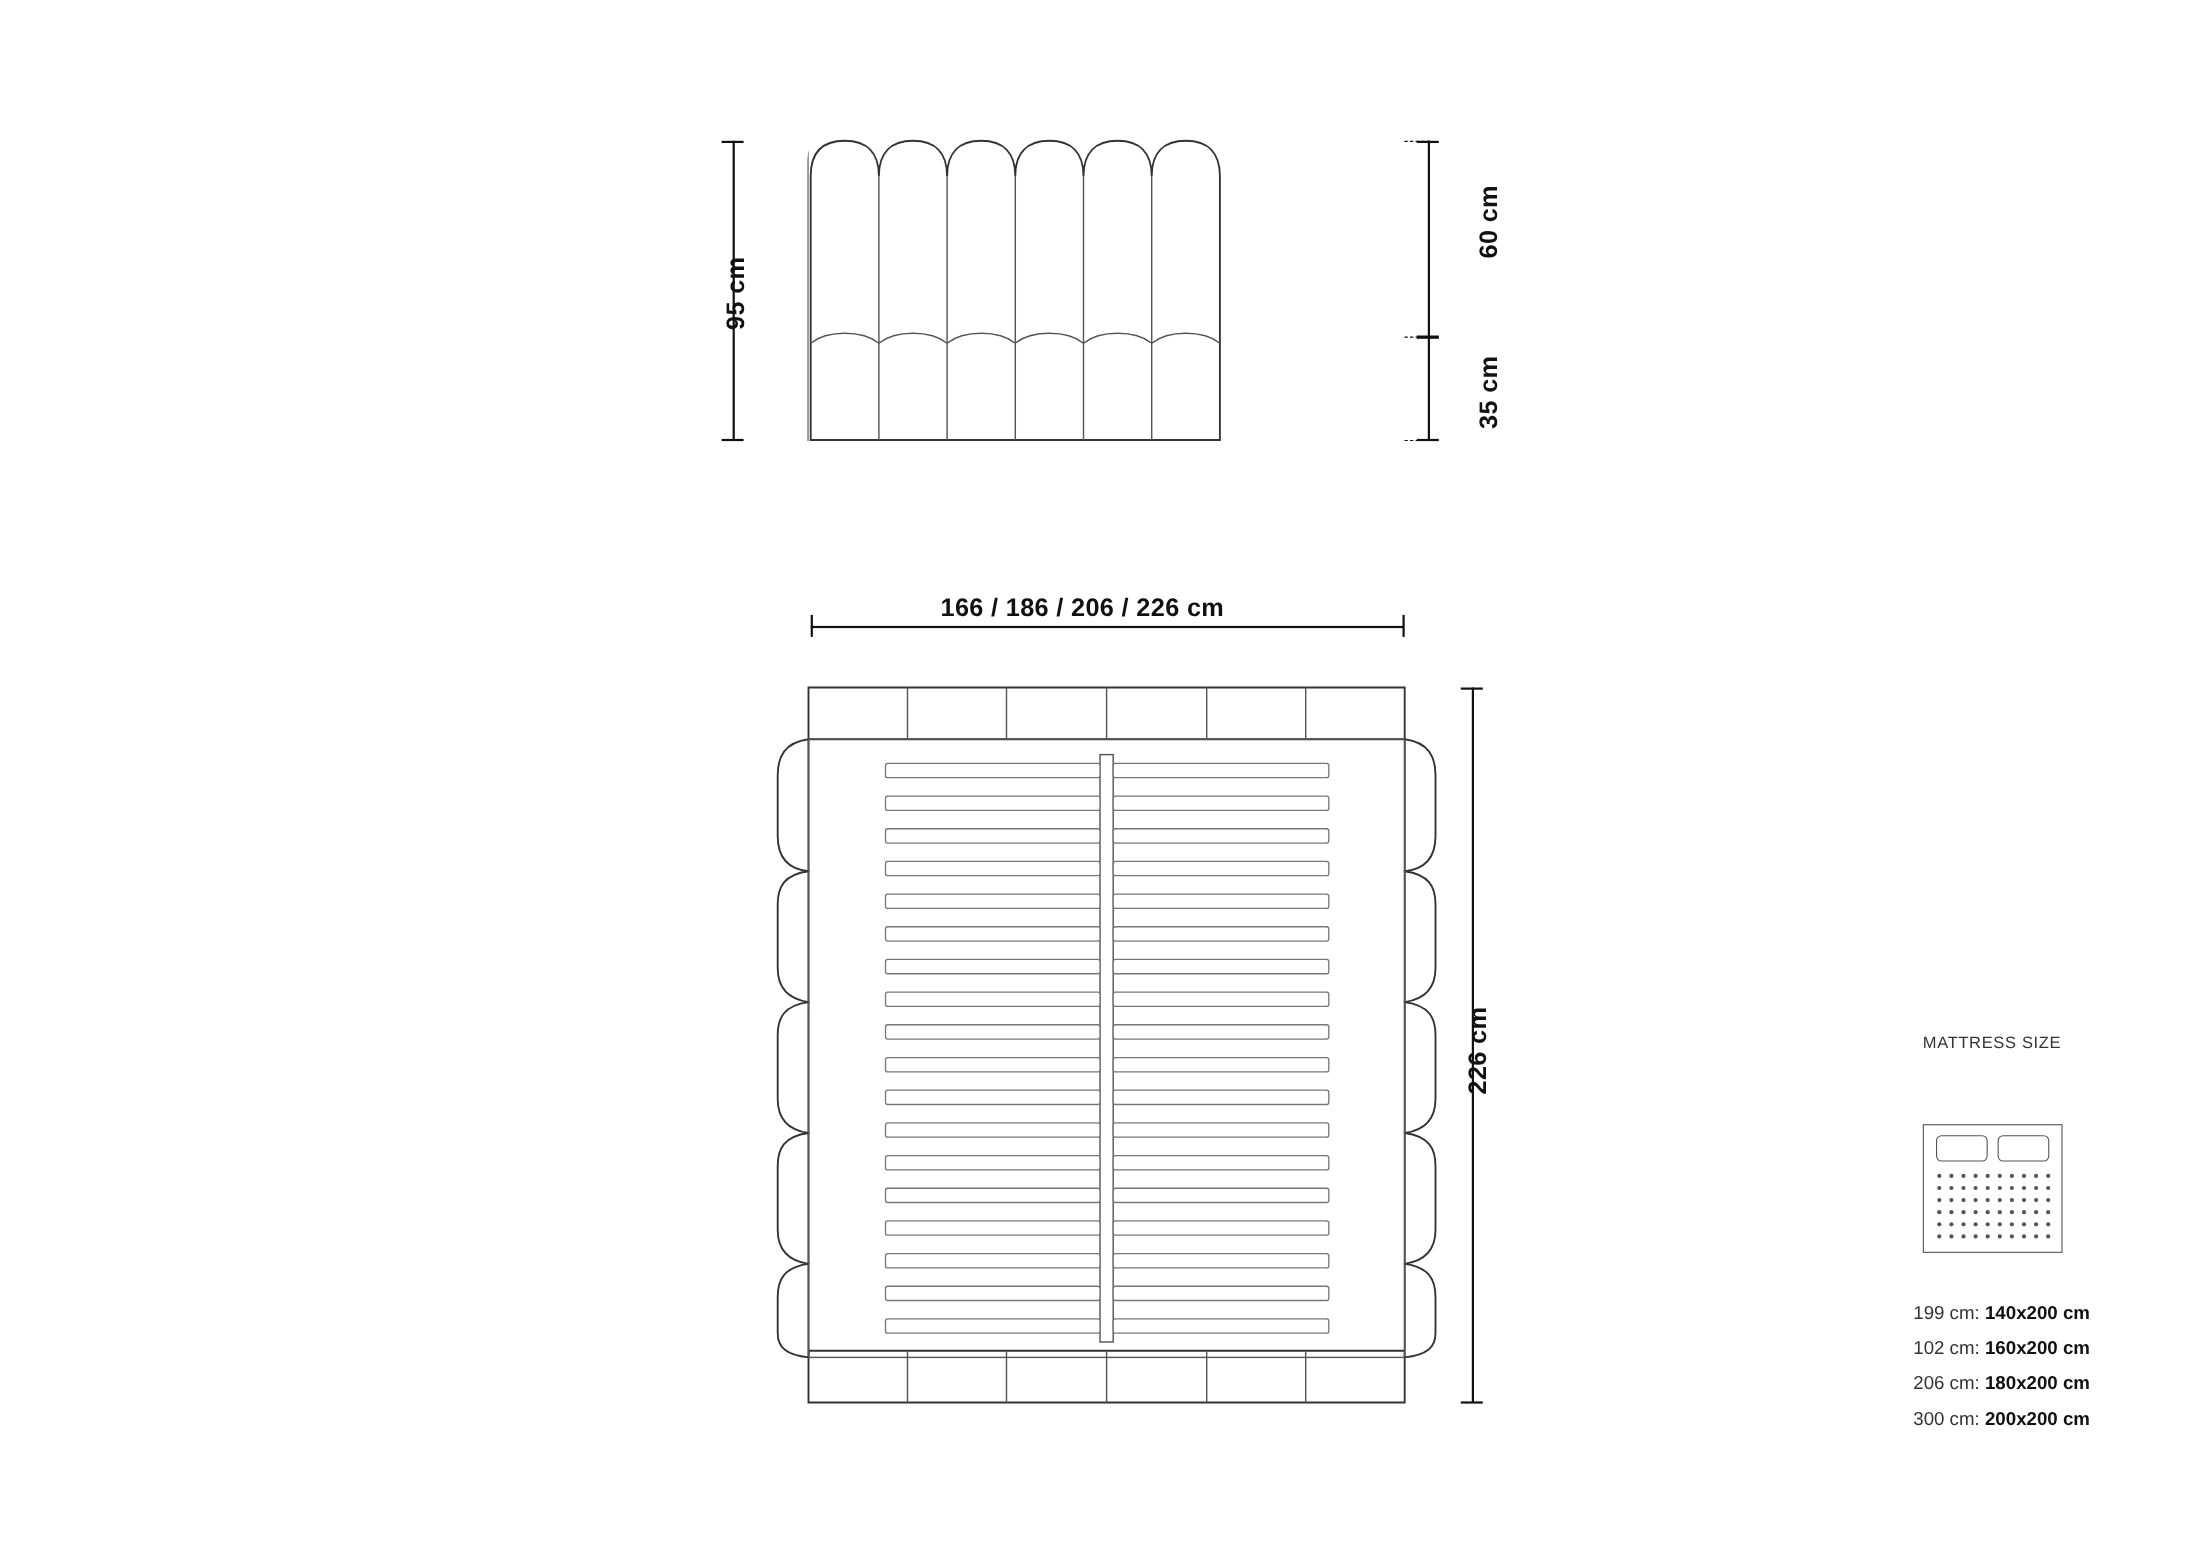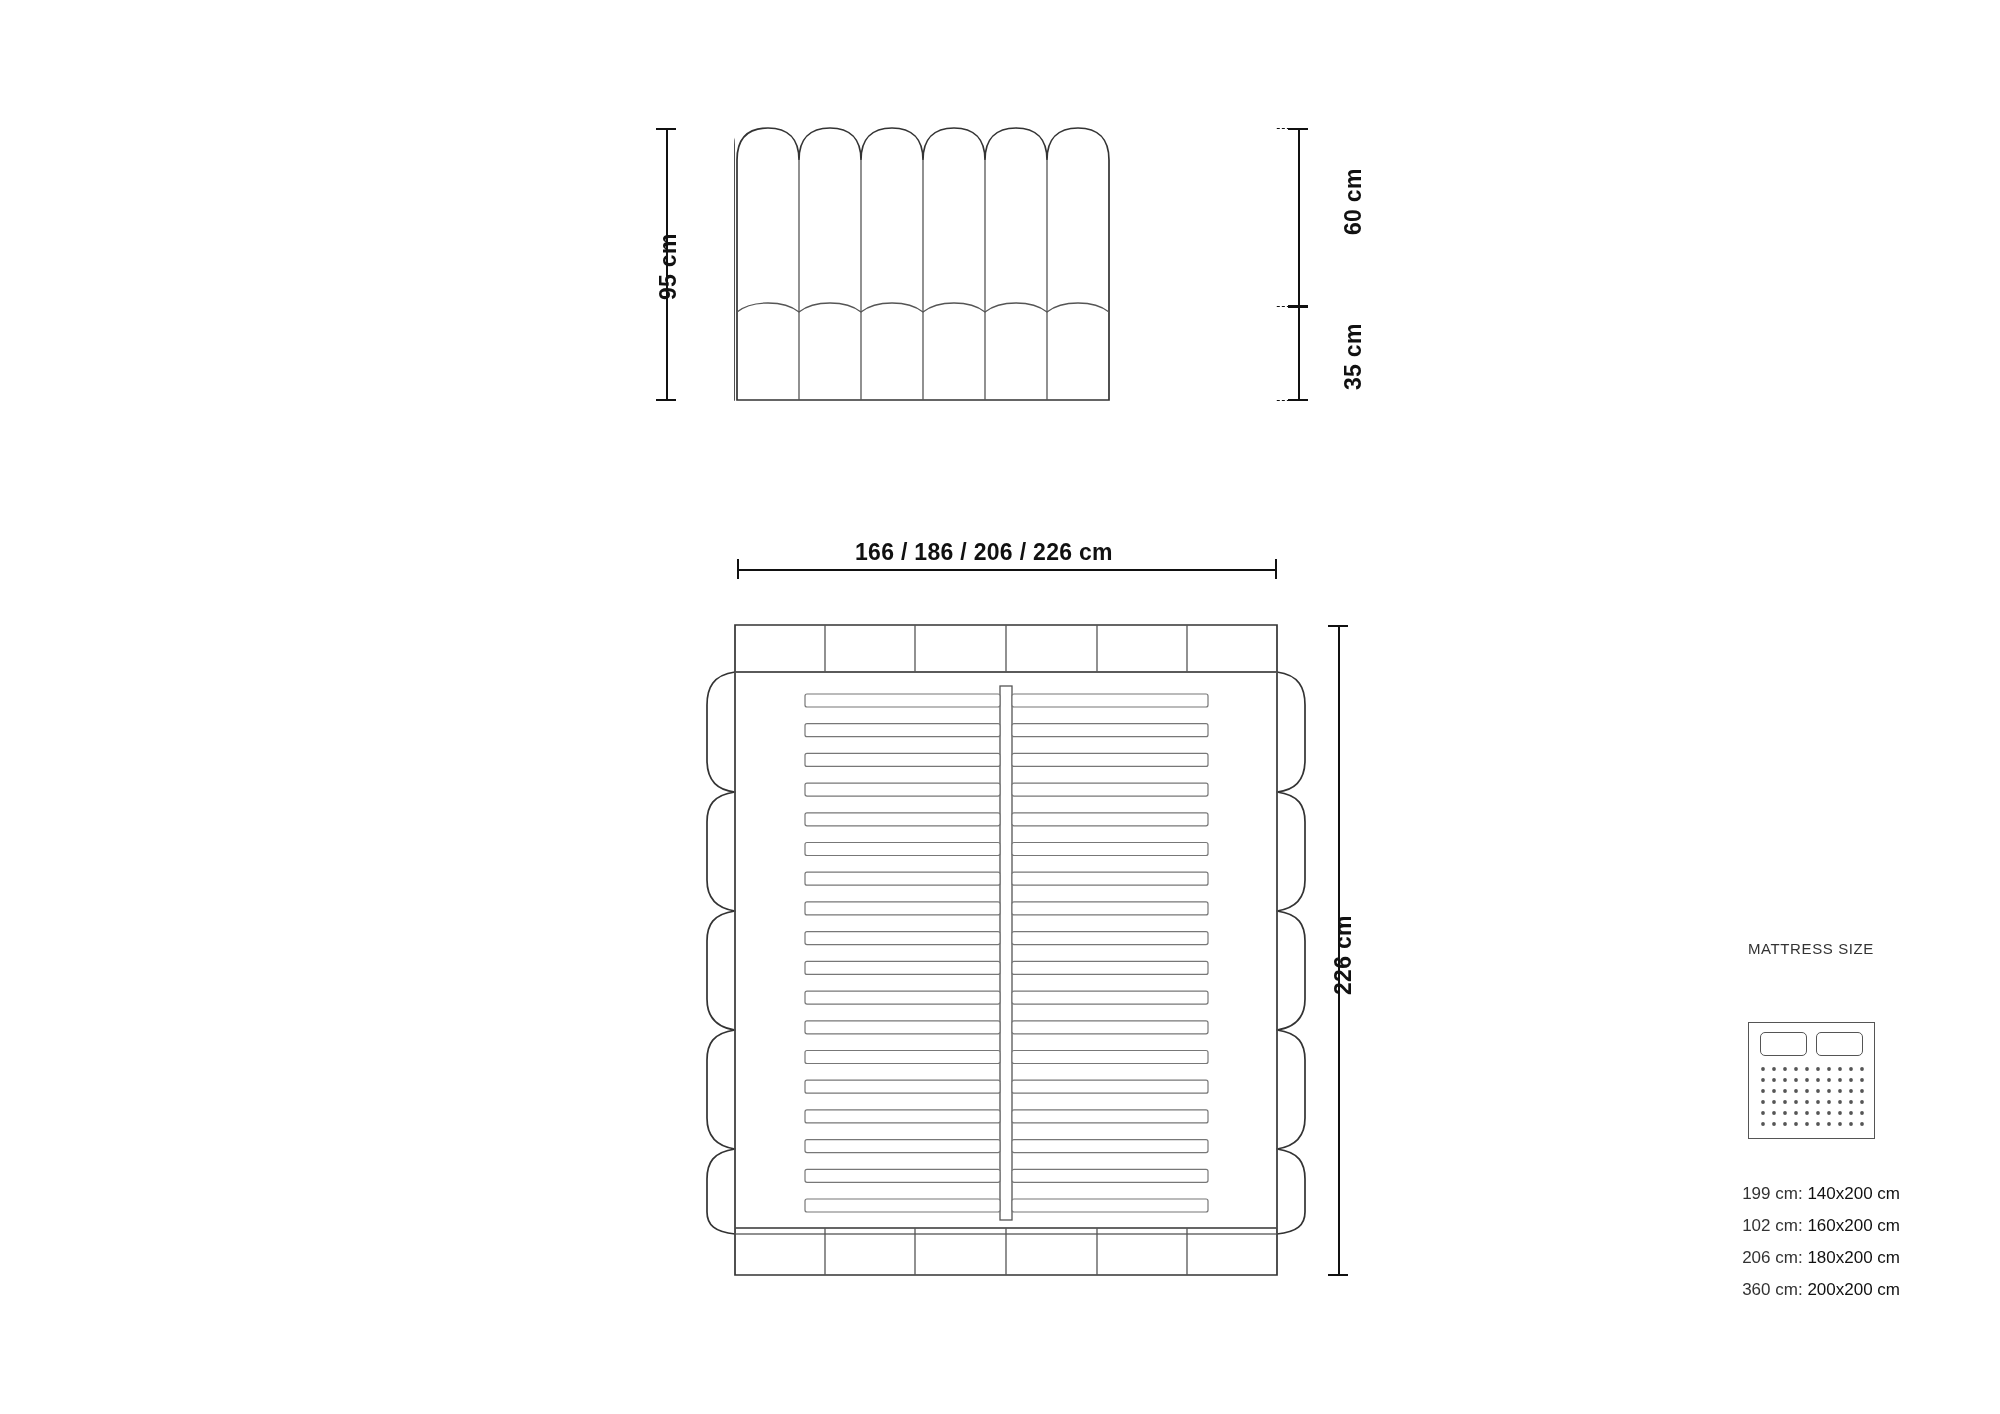--- a/index.html
+++ b/index.html
@@ -13,21 +13,21 @@
   .dash-h{position:absolute;height:0;border-top:1.6px dashed #111;}
   svg{position:absolute;left:0;top:0;overflow:visible;}
   .outline{fill:#ffffff;stroke:#333;stroke-width:1.7;}
   .inner{fill:none;stroke:#555;stroke-width:1.3;}
   .slat{fill:#ffffff;stroke:#777;stroke-width:1.2;}
   .mt-title{position:absolute;font-size:15px;letter-spacing:.6px;color:#333;}
   .mt-box{position:absolute;border:1.4px solid #555;background:#fff;}
   .pillow{position:absolute;border:1.4px solid #555;border-radius:5px;background:#fff;}
   .dots{position:absolute;}
   .size-line{position:absolute;font-size:17px;color:#333;white-space:nowrap;text-align:right;}
-  .size-line b{color:#111;font-weight:400;}
+  .size-line b{color:#111;font-weight:700;}
 </style>
 </head>
 <body>
 
 <div class="stage">
 
   <svg width="2000" height="1414">
 
     <g>
 
@@ -310,17 +310,17 @@
   </div>
   <div class="size-line" style="left:1600px;top:1216px;width:300px;">
     <span>102 cm:</span>
     <b>160x200 cm</b>
   </div>
   <div class="size-line" style="left:1600px;top:1248px;width:300px;">
     <span>206 cm:</span>
     <b>180x200 cm</b>
   </div>
   <div class="size-line" style="left:1600px;top:1280px;width:300px;">
-    <span>360 cm:</span>
+    <span>300 cm:</span>
     <b>200x200 cm</b>
   </div>
 
 </div>
 
 </body></html>

